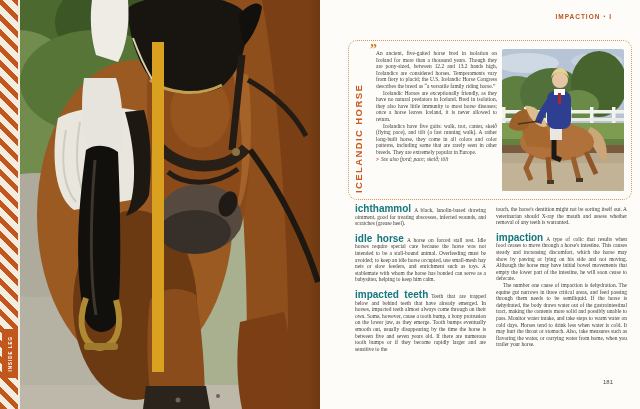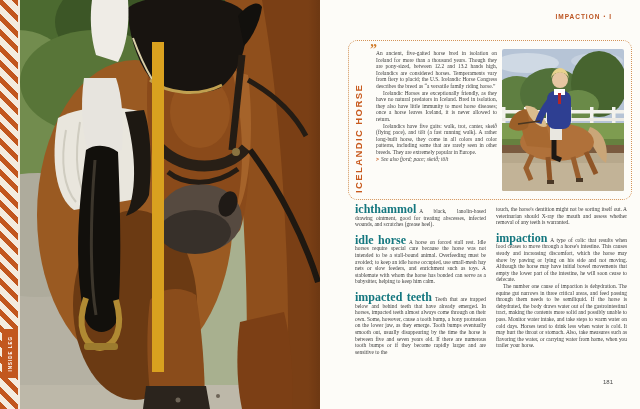--- a/index.html
+++ b/index.html
@@ -40,22 +40,22 @@
   .fb-text p.ind{text-indent:7px;}
   .fb-see{margin-top:3px;font-style:italic;color:#444;}
   .fb-see .arrow{font-style:normal;font-family:"Liberation Sans",sans-serif;
     font-weight:bold;color:#c85a1e;margin-right:2px;font-size:5px;}
   .fb-photo{position:absolute;right:7px;top:8px;width:122px;height:142px;
     border-radius:2px;overflow:hidden;}
   
   .entries{position:absolute;left:35px;top:206px;width:272px;display:flex;gap:10px;}
   .col{width:131px;}
   .entry{margin:0 0 9px 0;font-size:5.4px;line-height:6.6px;color:#3a3a3a;text-align:justify;}
-  .entry .term{font-family:Liberation Serif, serif;font-weight:bold;
-    font-size:12px;color:#15777f;margin-right:3px;}
+  .entry .term{font-family:Liberation Sans, sans-serif;font-weight:bold;
+    font-size:10px;color:#15777f;margin-right:3px;}
   .entry p{margin:0;}
   .entry p.ind{text-indent:7px;}
   .page-number{position:absolute;right:27px;bottom:24px;font-size:6px;color:#4a4a4a;
     font-family:"Liberation Sans",sans-serif;}
 </style>
 </head>
 <body>
 
 <div class="spread">
 

